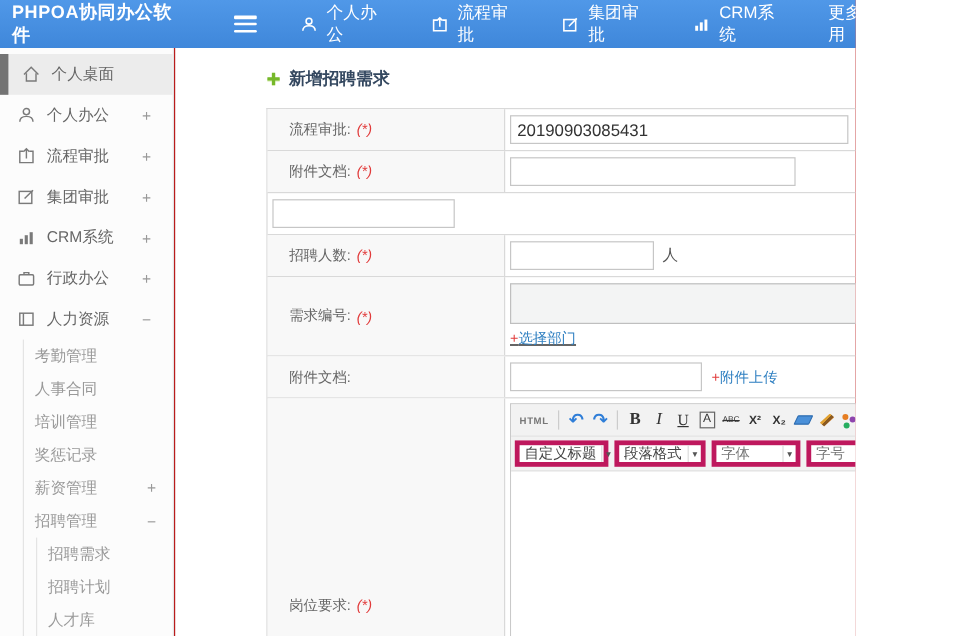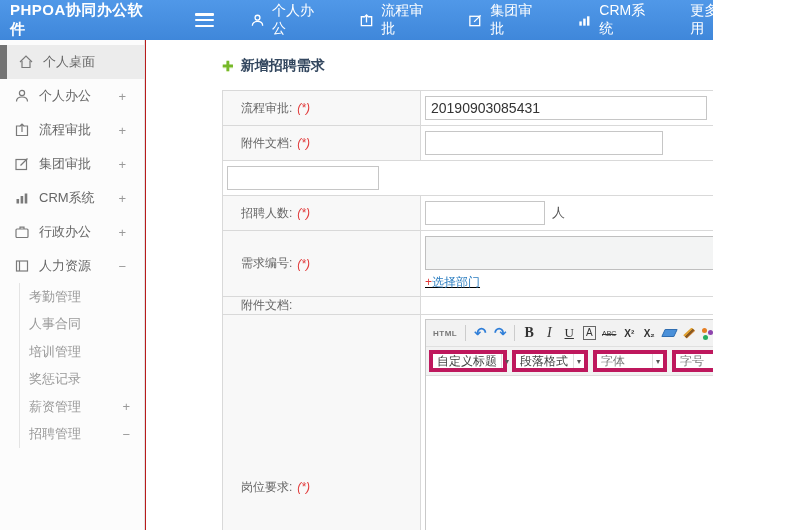--- a/index.html
+++ b/index.html
@@ -242,20 +242,31 @@
         <span>奖惩记录</span>
       </div>
       <div class="sub-item">
         <span>薪资管理</span>
         <span class="expand">+</span>
       </div>
       <div class="sub-item">
         <span>招聘管理</span>
         <span class="expand">−</span>
       </div>
+      <div class="subgroup lvl3">
+        <div class="sub-item">
+          <span>招聘需求</span>
+        </div>
+        <div class="sub-item">
+          <span>招聘计划</span>
+        </div>
+        <div class="sub-item">
+          <span>人才库</span>
+        </div>
+      </div>
     </div>
   </div>
 
   <div class="content">
     <div class="title-row">
       <span class="plus-ico">✚</span>
       <span class="page-title">新增招聘需求</span>
     </div>
 
     <div class="form-table">
@@ -306,20 +317,26 @@
           <textarea class="dept-area" style=""></textarea>
           <a class="link dept-link">
             <span class="lp">+</span><span>选择部门</span>
           </a>
         </div>
       </div>
 
       <div class="f-row">
         <div class="f-label">
           <span>附件文档:</span>
+        </div>
+        <div class="f-field">
+          <input class="txt" style="width: 160px;">
+          <a class="link attach-link">
+            <span class="lp">+</span><span>附件上传</span>
+          </a>
         </div>
       </div>
 
       <div class="f-row row-requirement">
         <div class="f-label">
           <span>岗位要求:</span>
           <em class="req">(*)</em>
         </div>
         <div class="f-field">
           <div class="editor">

